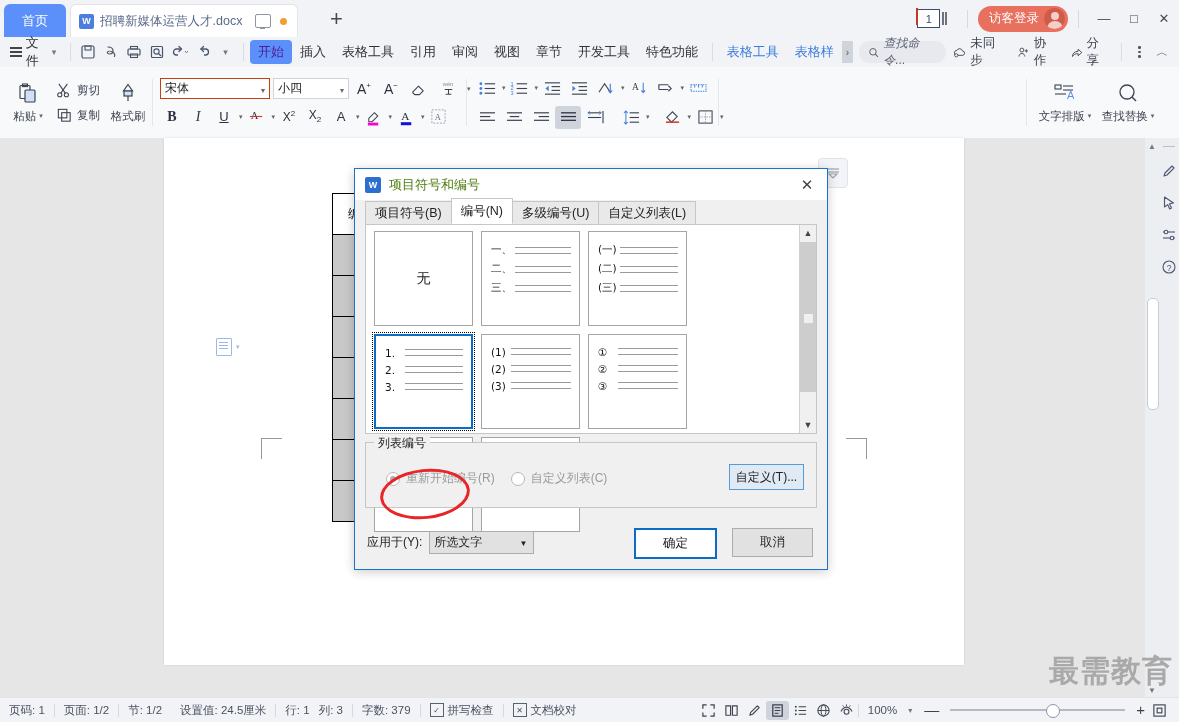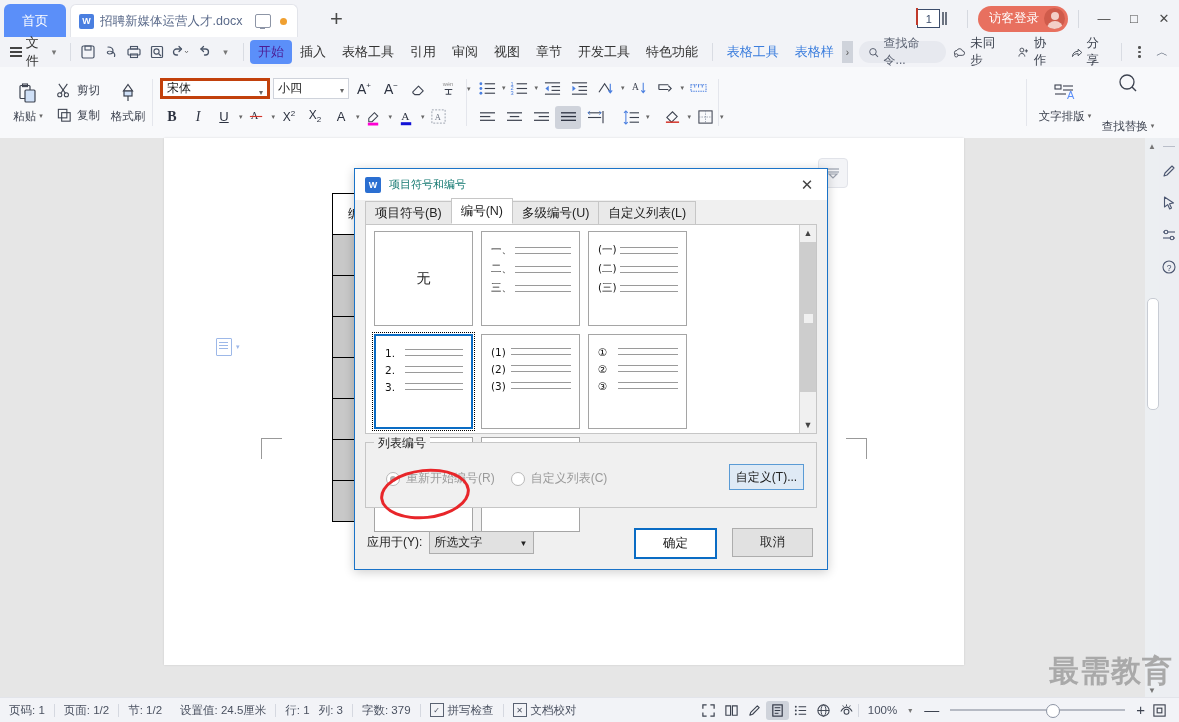--- a/index.html
+++ b/index.html
@@ -46,34 +46,34 @@
   .hamb{display:inline-block;width:14px;}
   .hamb i{display:block;height:1.6px;background:#444;margin:2.6px 0;}
   .chev{font-size:9px;color:#777;}
   .msep{width:1px;height:18px;background:#d9dce3;margin:0 6px;}
   .qicon{width:26px;height:26px;display:flex;align-items:center;justify-content:center;cursor:pointer;color:#4a5568;}
   .mtab{padding:3px 8px;font-size:13px;color:#333;cursor:pointer;border-radius:4px;white-space:nowrap;}
   .mtab.active{background:#5b8ff9;color:#4c1d95;}
   .mtab.blue{color:#3b7ddd;}
   .mt-arrow{width:13px;height:22px;background:#cfd3db;color:#555;display:flex;align-items:center;justify-content:center;font-size:10px;cursor:pointer;}
   .searchbox{height:22px;background:#e7e9ef;border-radius:11px;display:flex;align-items:center;gap:4px;
-    padding:0 12px 0 9px;color:#5b6272;font-size:12px;cursor:text;margin-left:6px;}
+    padding:0 12px 0 9px;color:#5b6272;font-size:12px;cursor:text;margin-left:6px;font-style:italic;}
   .mb-item{display:flex;align-items:center;gap:4px;font-size:12.5px;color:#3d4350;padding:0 7px;cursor:pointer;}
   .dots3{display:flex;flex-direction:column;gap:2px;align-items:center;}
   .dots3 i{width:2.5px;height:2.5px;background:#555;border-radius:50%;display:block;}
 
   
   .ribbon{position:absolute;left:0;top:67px;width:1179px;height:71px;background:#f8f9fb;border-bottom:1px solid #e2e4ea;}
   .rgroup{position:absolute;top:0;height:71px;display:flex;align-items:center;}
   .rsep{position:absolute;top:12px;width:1px;height:47px;background:#e4e6ec;}
   .bigbtn{display:flex;flex-direction:column;align-items:center;justify-content:center;width:44px;height:62px;
     font-size:11.5px;color:#3d4350;cursor:pointer;gap:3px;}
   .smallbtn{display:flex;align-items:center;gap:4px;font-size:11.5px;color:#3d4350;cursor:pointer;
     padding:3px 4px;border-radius:3px;}
-  .fontname{width:110px;height:21px;border:3px solid #c2410c;background:#fff;font-size:12px;color:#222;
+  .fontname{width:110px;height:21px;border:1px solid #c2410c;background:#fff;font-size:12px;color:#222;
     display:flex;align-items:center;padding:0 4px;box-sizing:border-box;position:relative;}
   .fontsize{width:76px;height:21px;border:1px solid #cfd3db;background:#fff;font-size:12px;color:#222;
     display:flex;align-items:center;padding:0 4px;box-sizing:border-box;position:relative;}
   .fdrop{position:absolute;right:4px;top:7px;font-size:8px;color:#666;}
   .ficon{width:24px;height:23px;display:flex;align-items:center;justify-content:center;cursor:pointer;
     font-size:14px;color:#2c3240;border-radius:3px;}
   .ficon.act{background:#cfd3db;}
   .tinyarr{font-size:7px;color:#666;margin-left:1px;}
 
   
@@ -108,21 +108,21 @@
   .rail .ri{width:16px;height:16px;display:flex;align-items:center;justify-content:center;cursor:pointer;color:#4b5670;}
   .watermark{position:absolute;right:6px;bottom:6px;font-size:30px;font-weight:bold;color:#a9a9a9;
     font-family:"DejaVu Sans",sans-serif;letter-spacing:1px;user-select:none;}
 
   
   .dlg{position:absolute;left:354px;top:168px;width:472px;height:400px;background:#f0f0f0;
     border:1px solid #1a73c8;box-shadow:0 2px 10px rgba(0,0,0,.2);font-family:"Liberation Sans",sans-serif;}
   .dlg-title{height:31px;background:#fff;display:flex;align-items:center;padding:0 6px 0 10px;}
   .dlg-title .dicon{width:16px;height:16px;background:#2b6fd1;color:#fff;font-size:9px;font-weight:bold;
     display:flex;align-items:center;justify-content:center;border-radius:2px;margin-right:8px;}
-  .dlg-title .dt{flex:1;font-size:11px;color:#0f766e;}
+  .dlg-title .dt{flex:1;font-size:13px;color:#4d7c0f;}
   .dlg-x{width:28px;height:26px;display:flex;align-items:center;justify-content:center;font-size:15px;color:#444;cursor:pointer;}
   .tabs{display:flex;padding-left:10px;background:#f0f0f0;height:24px;align-items:flex-end;}
   .tab{height:22px;border:1px solid #c6c6c6;border-bottom:none;background:#e9e9e9;font-size:12.5px;color:#222;
     display:flex;align-items:center;padding:0 9px;cursor:pointer;margin-right:-1px;text-align:right;}
   .tab.active{background:#fff;height:24px;border-bottom:1px solid #fff;position:relative;z-index:2;}
   .tabpanel{margin:0 10px;border:1px solid #c6c6c6;background:#fff;height:210px;position:relative;box-sizing:border-box;}
   .grid{position:absolute;left:8px;top:6px;width:412px;display:flex;flex-wrap:wrap;gap:8px;}
   .cell{width:99px;height:95px;border:1px solid #a5a5a5;background:#fff;box-sizing:border-box;position:relative;cursor:pointer;}
   .cell.sel{border:2px solid #0a6cc4;outline:1px dotted #000;outline-offset:1px;}
   .cell .none{position:absolute;left:0;top:0;width:100%;height:100%;display:flex;align-items:center;justify-content:center;
@@ -617,21 +617,21 @@
             <line x1="11" y1="4" x2="21" y2="4" stroke="#3d4350" stroke-width="1.1"></line>
             <line x1="11" y1="8" x2="21" y2="8" stroke="#3d4350" stroke-width="1.1"></line>
             <line x1="3" y1="12" x2="14" y2="12" stroke="#3d4350" stroke-width="1.1"></line>
             <text x="15" y="17" font-size="11" fill="#5b8ff9" font-family="sans-serif">A</text>
           </svg>
         <span style="display:flex;align-items:center;gap:2px;">
             <span>文字排版</span>
             <span class="tinyarr">▾</span>
           </span>
       </div>
-      <div class="bigbtn" style="width:64px;justify-content:space-between;">
+      <div class="bigbtn" style="width:64px;">
         <svg width="26" height="24" viewBox="0 0 26 24">
             <circle cx="12" cy="10" r="7" fill="none" stroke="#3d4350" stroke-width="1.3"></circle>
             <line x1="17" y1="15" x2="21" y2="19" stroke="#3d4350" stroke-width="1.4"></line>
           </svg>
         <span style="display:flex;align-items:center;gap:2px;">
             <span>查找替换</span>
             <span class="tinyarr">▾</span>
           </span>
       </div>
     </div>

